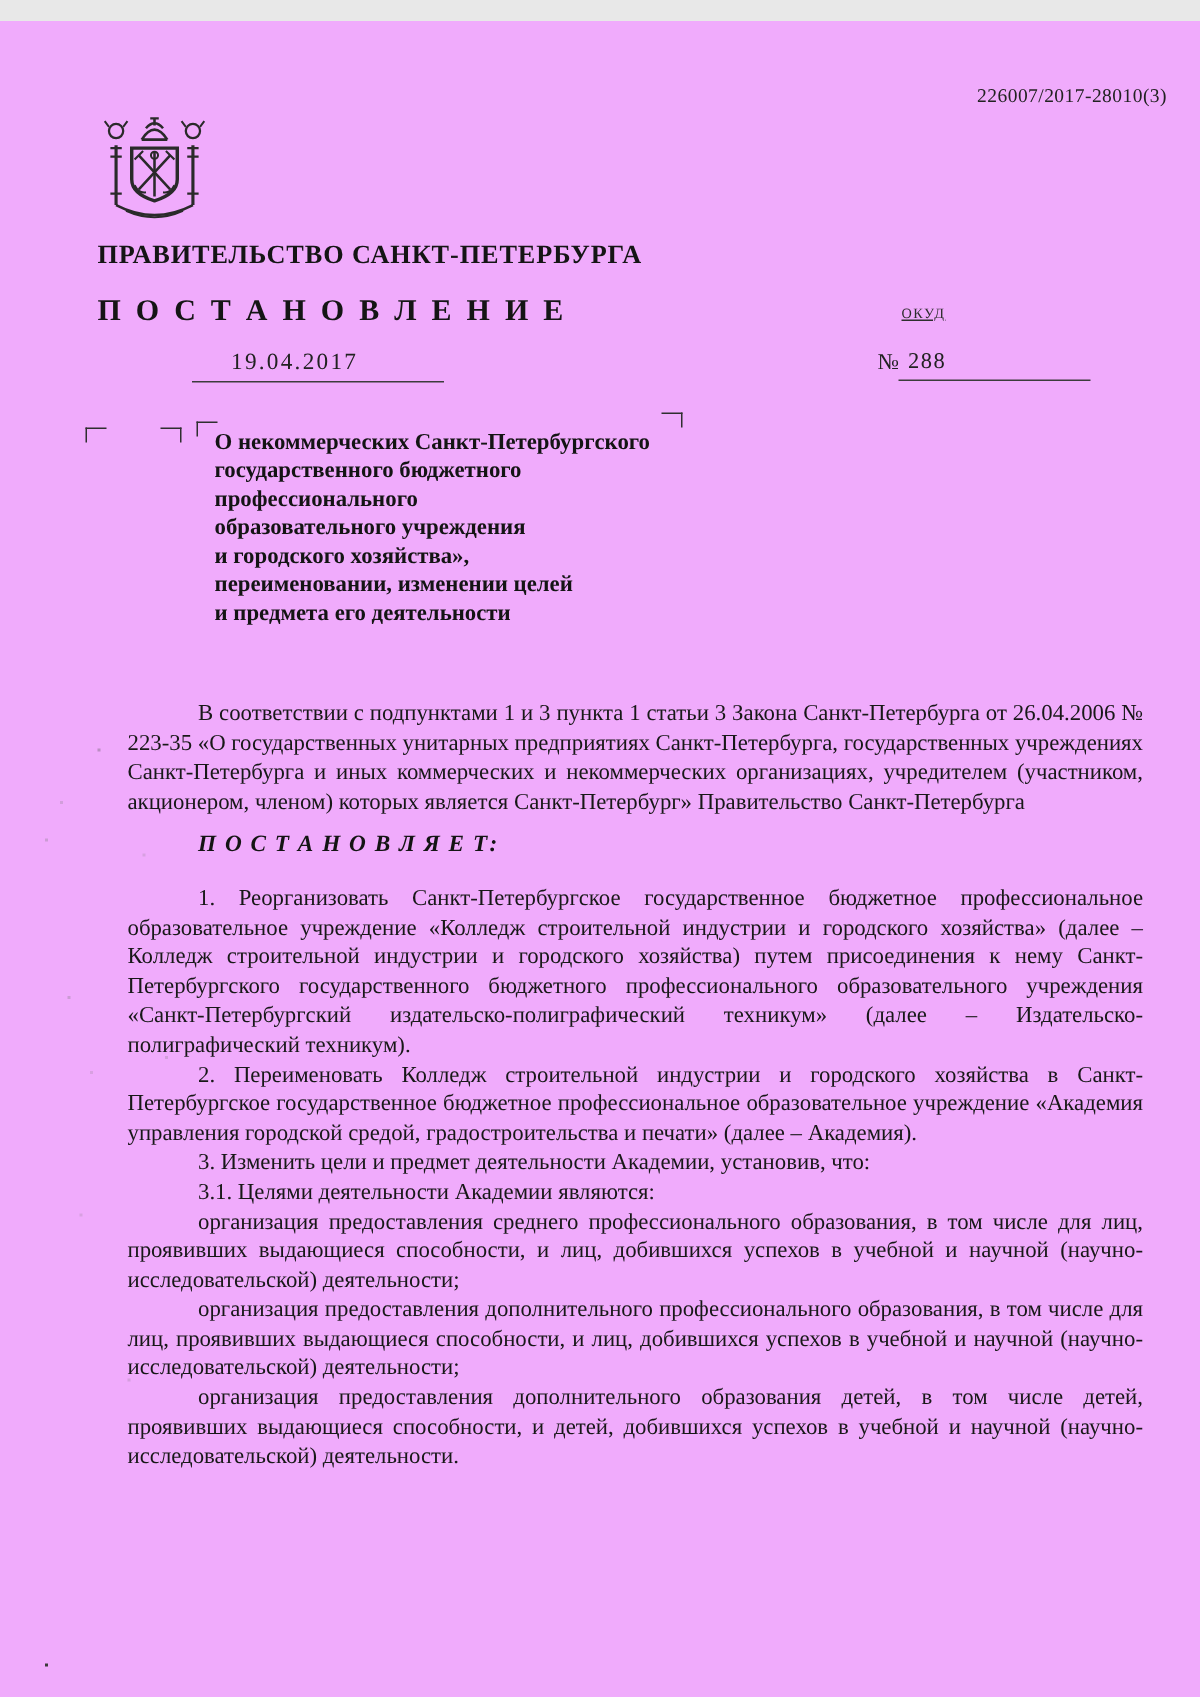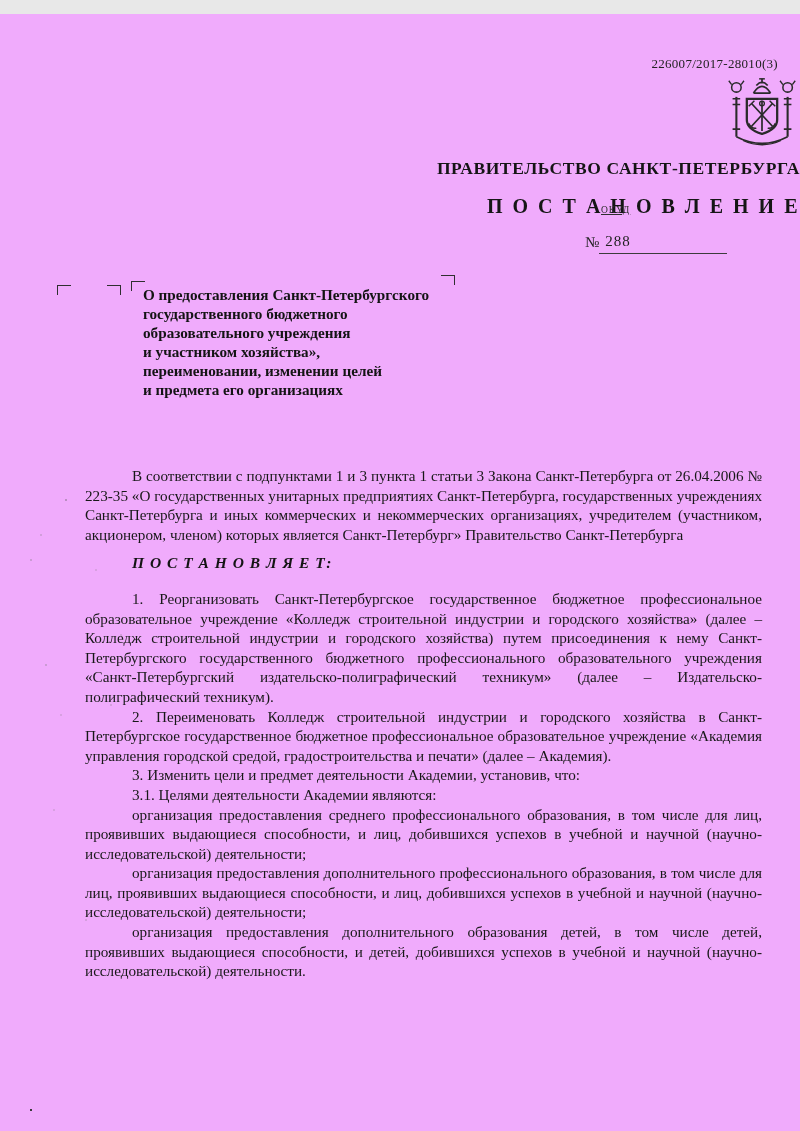--- a/index.html
+++ b/index.html
@@ -13,21 +13,21 @@
   .speck{position:absolute;left:65px;top:485px;width:2px;height:2px;background:rgba(90,90,90,.35);
     box-shadow: -25px 35px 0 rgba(120,120,120,.25), -35px 60px 0 rgba(120,120,120,.3),
       30px 70px 0 rgba(120,120,120,.2), 55px 135px 0 rgba(120,120,120,.25),
       -20px 165px 0 rgba(120,120,120,.3), -5px 215px 0 rgba(120,120,120,.2),
       45px 205px 0 rgba(120,120,120,.25), -12px 310px 0 rgba(120,120,120,.2),
       20px 420px 0 rgba(120,120,120,.22), -35px 610px 0 #3a3a3a;}
   .doc-number{
     position:absolute;top:42px;right:22px;
     font-size:13px;letter-spacing:.3px;color:#222;
   }
-  .header-block{position:absolute;left:65px;top:62px;width:735px;text-align:right;}
+  .header-block{position:absolute;left:65px;top:62px;width:735px;text-align:left;}
   .arms{display:inline-block;width:76px;height:74px;}
   .org-name{
     margin-top:4px;font-size:17.5px;font-weight:bold;letter-spacing:.6px;color:#151515;
   }
   .doc-type{
     margin-top:16px;font-size:20px;font-weight:bold;letter-spacing:2.5px;color:#151515;
   }
   .okud{
     position:absolute;left:601px;top:191px;font-size:9.5px;letter-spacing:1px;color:#2e2e2e;text-decoration:underline;
   }
@@ -95,37 +95,39 @@
         <path class="ln" stroke-width="1.8" d="M13 64 q27 14 54 0"></path>
         <path class="ln" stroke-width="1.4" d="M20 68 q20 9 40 0"></path>
       </svg>
     </span>
     <div class="org-name">ПРАВИТЕЛЬСТВО САНКТ-ПЕТЕРБУРГА</div>
     <div class="doc-type">П О С Т А Н О В Л Е Н И Е</div>
   </div>
 
   <div class="okud">ОКУД</div>
 
+  <div class="date-field">19.04.2017</div>
 
   <div class="number-field">
     <span class="number-sign">№</span><span class="number-value">288</span>
   </div>
 
   <span class="crop tl" style="left:57px;top:271px;"></span>
   <span class="crop tr" style="left:107px;top:271px;"></span>
   <span class="crop tl" style="left:131px;top:267px;"></span>
   <span class="crop tr" style="left:441px;top:261px;"></span>
 
   <div class="title-block">
-    <div>О предоставления Санкт-Петербургского</div>
+    <div>О некоммерческих Санкт-Петербургского</div>
     <div>государственного бюджетного</div>
+    <div>профессионального</div>
     <div>образовательного учреждения</div>
-    <div>и участником хозяйства»,</div>
+    <div>и городского хозяйства»,</div>
     <div>переименовании, изменении целей</div>
-    <div>и предмета его организациях</div>
+    <div>и предмета его деятельности</div>
   </div>
 
   <div class="body-block">
     <p class="para">В соответствии с подпунктами 1 и 3 пункта 1 статьи 3 Закона Санкт-Петербурга от 26.04.2006 № 223-35 «О государственных унитарных предприятиях Санкт-Петербурга, государственных учреждениях Санкт-Петербурга и иных коммерческих и некоммерческих организациях, учредителем (участником, акционером, членом) которых является Санкт-Петербург» Правительство Санкт-Петербурга</p>
     <p class="resolves">П О С Т А Н О В Л Я Е Т:</p>
     <p class="para">1. Реорганизовать Санкт-Петербургское государственное бюджетное профессиональное образовательное учреждение «Колледж строительной индустрии и городского хозяйства» (далее – Колледж строительной индустрии и городского хозяйства) путем присоединения к нему Санкт-Петербургского государственного бюджетного профессионального образовательного учреждения «Санкт-Петербургский издательско-полиграфический техникум» (далее – Издательско-полиграфический техникум).</p>
     <p class="para">2. Переименовать Колледж строительной индустрии и городского хозяйства в Санкт-Петербургское государственное бюджетное профессиональное образовательное учреждение «Академия управления городской средой, градостроительства и печати» (далее – Академия).</p>
     <p class="para">3. Изменить цели и предмет деятельности Академии, установив, что:</p>
     <p class="para">3.1. Целями деятельности Академии являются:</p>
     <p class="para">организация предоставления среднего профессионального образования, в том числе для лиц, проявивших выдающиеся способности, и лиц, добившихся успехов в  учебной и научной (научно-исследовательской) деятельности;</p>

